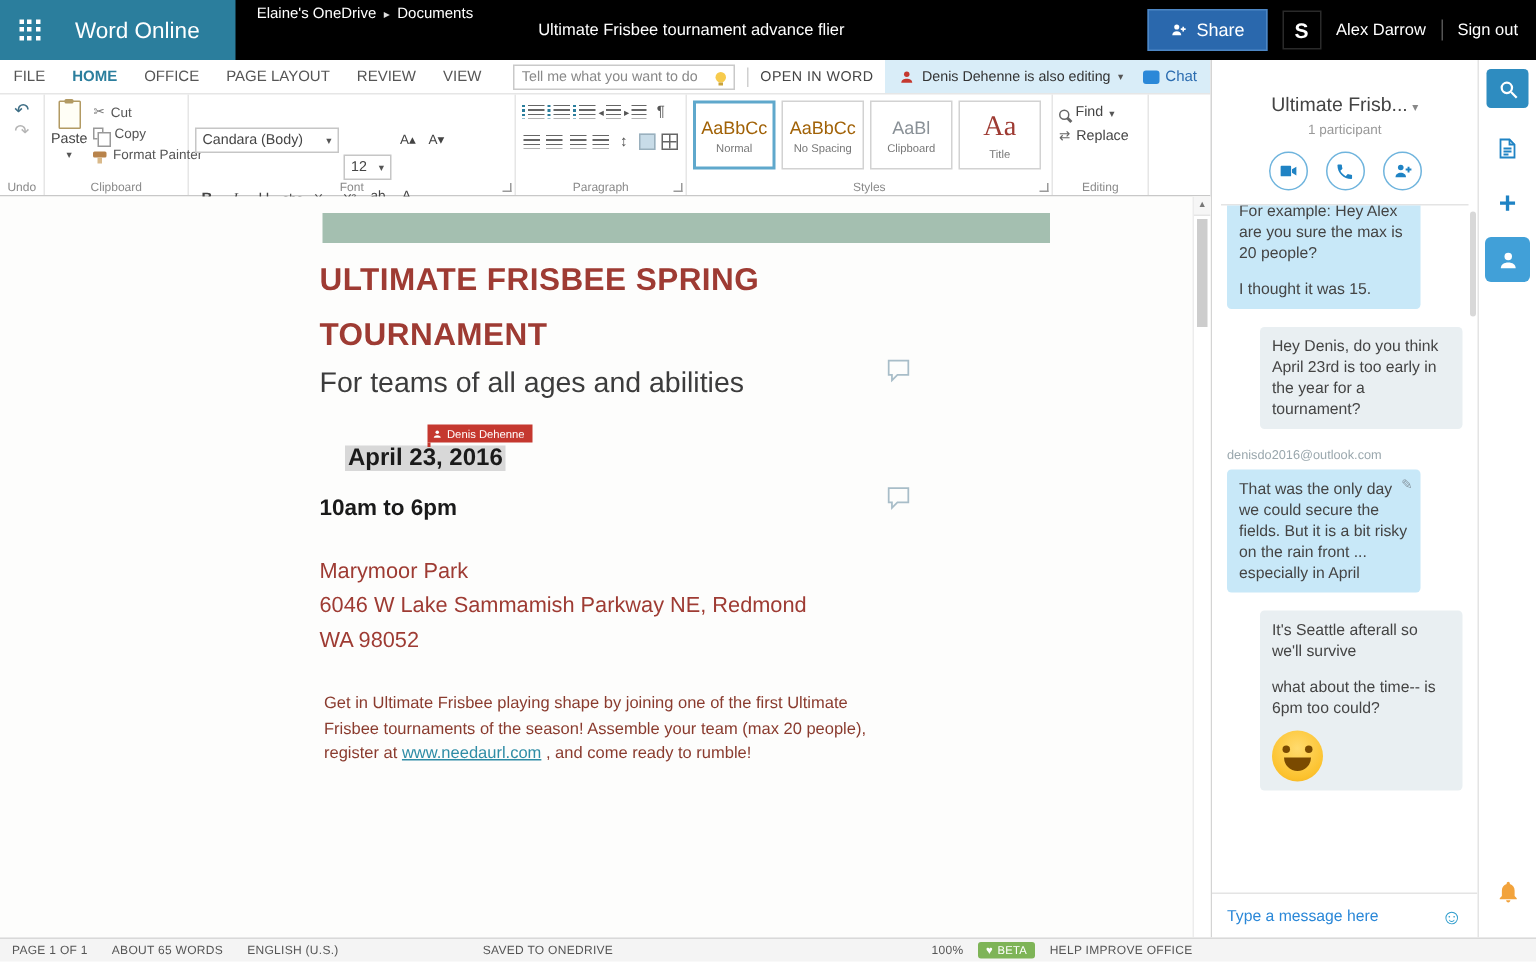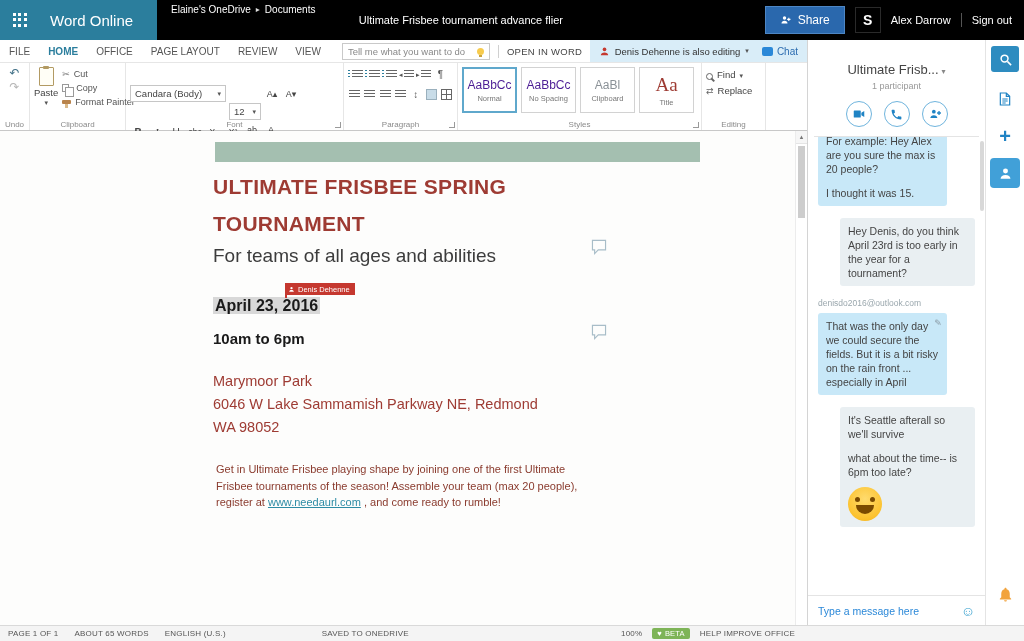--- a/index.html
+++ b/index.html
@@ -85,40 +85,40 @@
   .lines { width:11px; height:9px; background:repeating-linear-gradient(to bottom,#666 0 1px,transparent 1px 3px); }
   .lines.marked { position:relative; margin-left:4px; }
   .lines.marked::before { content:""; position:absolute; left:-4px; top:0; width:2px; height:9px; background:repeating-linear-gradient(to bottom,#2b7e9d 0 1.5px,transparent 1.5px 3px); }
   .arr { font-size:7px; color:#555; margin-right:1px; }
   .shade-icon { width:11px; height:11px; border:1px solid #9ab0bd; background:#c8dce8; }
   .borders-icon { width:11px; height:11px; border:1px solid #666;
     background:linear-gradient(#666,#666) center/100% 1px no-repeat, linear-gradient(#666,#666) center/1px 100% no-repeat; }
   .g-styles { width:244px; display:flex; gap:4px; align-items:flex-start; }
   .style-card { width:55px; height:46px; border:1px solid #d2d2d2; background:#fff; display:flex; flex-direction:column; align-items:center; justify-content:center; gap:2px; cursor:pointer; overflow:hidden; }
   .style-card.selected { border:2px solid #5fa8cc; }
-  .sample { font-size:12px; color:#4c1d95; white-space:nowrap; }
+  .sample { font-size:12px; color:#a16207; white-space:nowrap; }
   .sample.subtle { color:#8a9197; }
   .sample.title-red { color:#9e3b33; font-size:19px; font-family:"Liberation Serif",serif; }
   .sname { font-size:7.5px; color:#777; white-space:nowrap; }
   .g-edit { width:64px; display:flex; flex-direction:column; gap:5px; padding-top:6px; }
   .edit-item { display:flex; align-items:flex-end; gap:4px; font-size:9.5px; color:#444; cursor:pointer; }
   .mag { width:7px; height:7px; border:1.5px solid #666; border-radius:50%; position:relative; }
   .mag::after { content:""; position:absolute; width:4px; height:1.5px; background:#666; transform:rotate(45deg); right:-3px; bottom:-1px; }
   .rep-ic { font-size:9px; color:#666; }
   .g-fill { flex:1; border-right:none; }
 
   
   .doc-area { flex:1; position:relative; background:#fdfdfc; overflow:hidden; }
   .page-band { position:absolute; left:215px; top:11px; width:485px; height:20px; background:#a4bfb0; }
   .dline { position:absolute; left:213px; white-space:nowrap; cursor:text; }
   .doc-title-l { font-size:21px; font-weight:bold; color:#9e3b33; letter-spacing:.3px; }
   .t1 { top:44px; } .t2 { top:81px; }
   .doc-sub { top:114px; font-size:19px; color:#3c3c3c; }
   .date-row { top:166px; }
-  .date-text { font-size:16px; font-weight:bold; color:#1a1a1a; background:#d8d8d8; padding:0 2px; }
+  .date-text { font-size:16px; font-weight:bold; color:#1a1a1a; background:#d8d8d8; padding:0 2px;margin-left:17px; }
   .coflag { position:absolute; left:72px; top:-14px; background:#c5382f; color:#fff; font-size:7.5px; padding:1.5px 5px 1.5px 3px; display:flex; gap:3px; align-items:center; white-space:nowrap; cursor:pointer; }
   .coflag::after { content:""; position:absolute; left:0; bottom:-3px; width:1.5px; height:3px; background:#c5382f; }
   .doc-time { top:199px; font-size:15px; font-weight:bold; color:#1a1a1a; }
   .doc-venue { top:242px; font-size:14.5px; color:#9e3b33; }
   .doc-addr1 { top:265px; font-size:14.5px; color:#9e3b33; }
   .doc-addr2 { top:288px; font-size:14.5px; color:#9e3b33; }
   .doc-body { position:absolute; left:216px; top:330px; width:370px; font-size:11px; line-height:16.5px; color:#8a3b2e; cursor:text; }
   .doc-link { color:#2e8ca5; text-decoration:underline; cursor:pointer; }
   .comment-icon { position:absolute; left:590px; cursor:pointer; }
   .c1 { top:108px; } .c2 { top:193px; }
@@ -450,21 +450,21 @@
       <div class="msg gray">
         <p>Hey Denis, do you think April 23rd is too early in the year for a tournament?</p>
       </div>
       <div class="sender">denisdo2016@outlook.com</div>
       <div class="msg blue">
         <span class="pencil">✎</span>
         <p>That was the only day we could secure the fields.  But it is a bit risky on the rain front ...  especially in April</p>
       </div>
       <div class="msg gray">
         <p>It's Seattle afterall so we'll survive</p>
-        <p>what about the time-- is 6pm too late?</p>
+        <p>what about the time-- is 6pm too could?</p>
         <div class="emoji"></div>
       </div>
       <div class="chat-scroll"></div>
     </div>
 
     <div class="chat-input-row">
       <div class="chat-input">Type a message here</div>
       <span class="smiley">☺</span>
     </div>
   </div>

